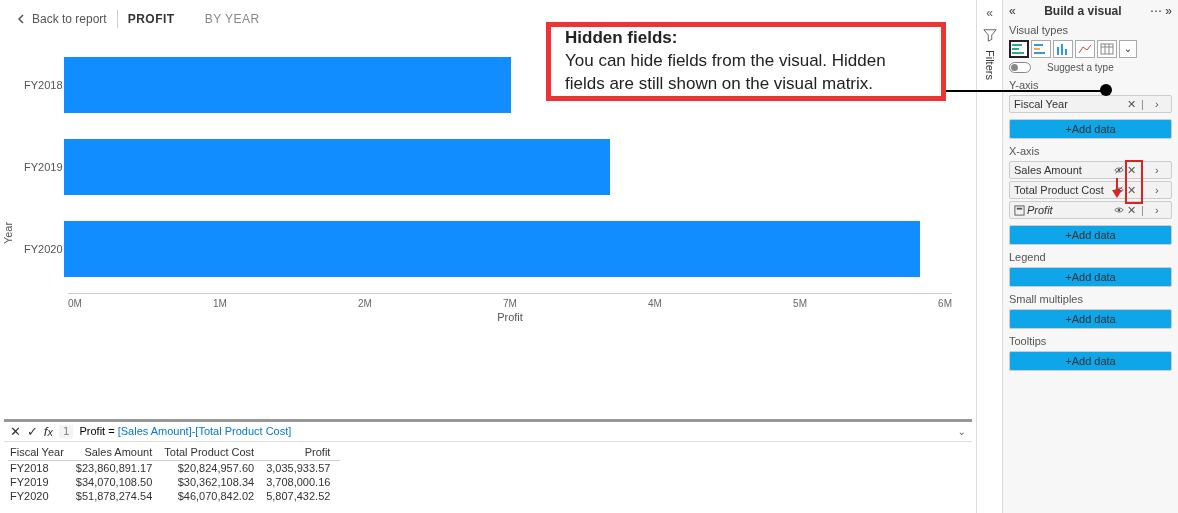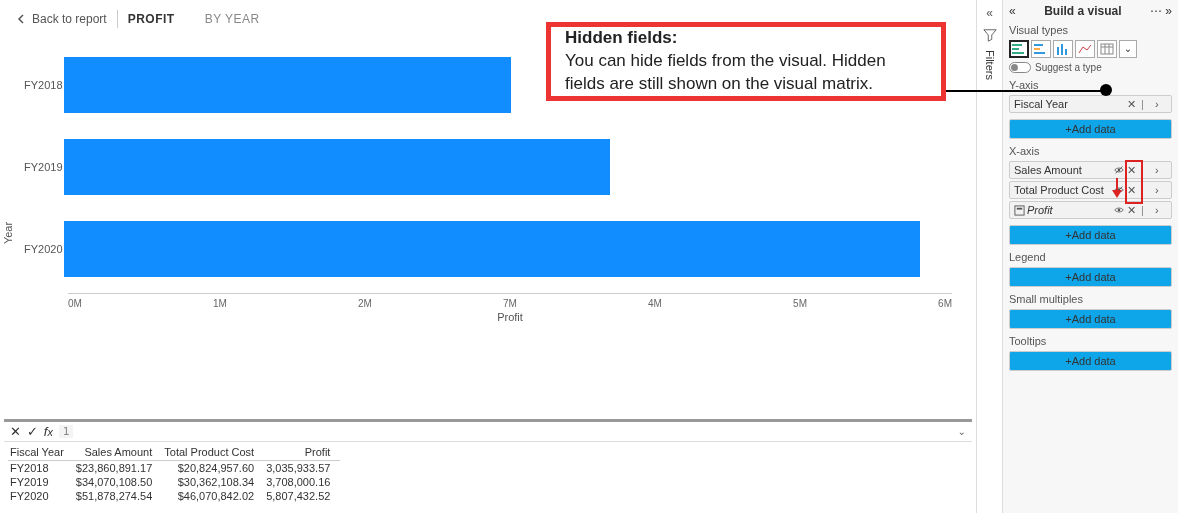--- a/index.html
+++ b/index.html
@@ -47,21 +47,21 @@
 .side-build { width: 176px; background: #f7f7f7; border-left: 1px solid #ddd; padding: 4px 6px; font-size: 11px; color: #333; display: flex; flex-direction: column; gap: 4px; overflow: hidden; }
 .side-build .hdr { display: flex; align-items: center; justify-content: space-between; font-size: 12px; }
 .side-build .hdr .title { font-weight: 600; }
 .side-build .hdr .chev { font-size: 12px; cursor: pointer; }
 .sect-label { font-size: 11px; color: #555; margin-top: 2px; }
 .vt-row { display: flex; align-items: center; gap: 2px; }
 .vt-row .vt { width: 20px; height: 18px; border: 1px solid #aaa; background: #fff; display: flex; align-items: center; justify-content: center; cursor: pointer; }
 .vt-row .vt.sel { border: 2px solid #222; }
 .vt svg { width: 14px; height: 12px; }
 .vt-expand { width: 18px; height: 18px; border: 1px solid #aaa; background: #fff; text-align: center; font-size: 10px; line-height: 16px; cursor: pointer; }
-.suggest { display: flex; align-items: flex-end; gap: 4px; font-size: 10px; color: #555; }
+.suggest { display: flex; align-items: flex-end; gap: 16px; font-size: 10px; color: #555; }
 .toggle { width: 22px; height: 11px; border-radius: 6px; background: #fff; border: 1px solid #888; position: relative; }
 .toggle::after { content: ""; position: absolute; width: 7px; height: 7px; border-radius: 50%; background: #888; top: 1px; left: 1px; }
 .field-pill { display: flex; align-items: center; justify-content: space-between; padding: 2px 4px; background: #f2f2f2; border: 1px solid #ccc; border-radius: 2px; font-size: 11px; margin-bottom: 2px; }
 .field-pill .nm { flex: 1; overflow: hidden; text-overflow: ellipsis; white-space: nowrap; }
 .field-pill .ic { display: flex; gap: 2px; align-items: center; }
 .field-pill .ic span, .field-pill .ic svg { width: 12px; height: 12px; font-size: 11px; color: #555; cursor: pointer; }
 .add-data { text-align: center; padding: 3px; background: #0ea5e9; border: 1px solid #ccc; border-radius: 2px; font-size: 11px; cursor: pointer; }
 
 .hidebox { border: 2px solid #d22; width: 18px; height: 44px; position: relative; pointer-events: none; }
 
@@ -117,20 +117,23 @@
         </div>
       <div class="xlabel">Profit</div>
     </div>
 
     <div class="bottom">
       <div class="formula-bar">
         <span class="fx-btn">✕</span>
         <span class="fx-btn">✓</span>
         <span class="fx-btn" style="font-style:italic">f<small>x</small></span>
         <span class="ln">1</span>
+        <span class="code">
+          <span>Profit = </span><span class="kw">[Sales Amount]-[Total Product Cost]</span>
+        </span>
         <span class="chev">⌄</span>
       </div>
       <table class="data">
         <thead>
             <tr id="thdr">
               <th>Fiscal Year</th>
               <th class="num">Sales Amount</th>
               <th class="num">Total Product Cost</th>
               <th class="num">Profit</th>
             </tr>

